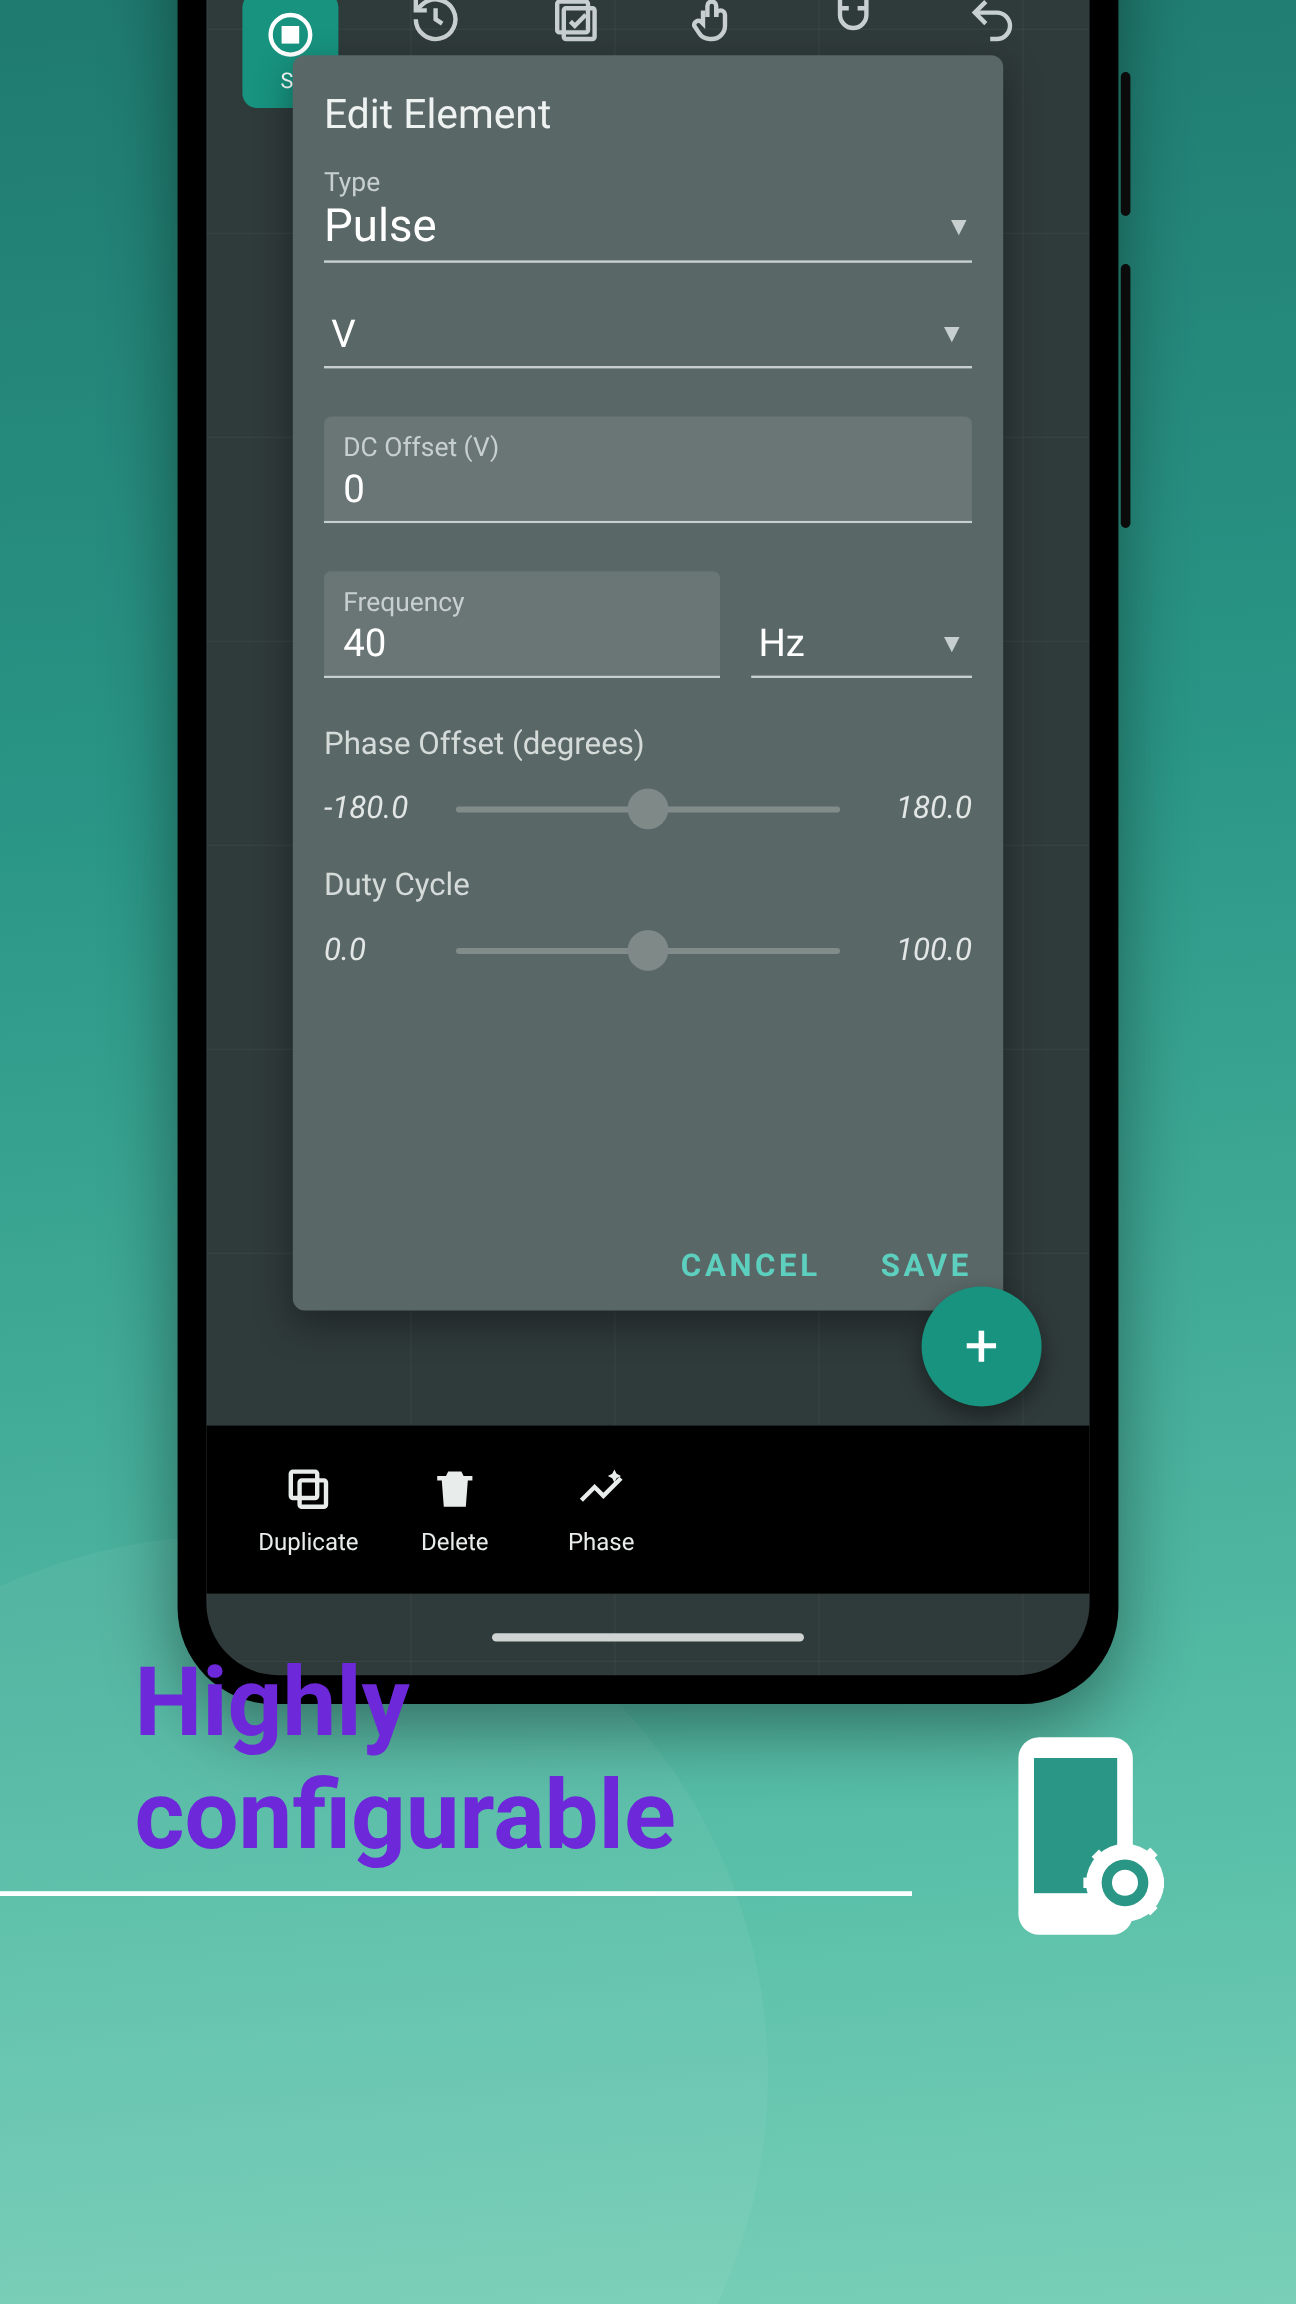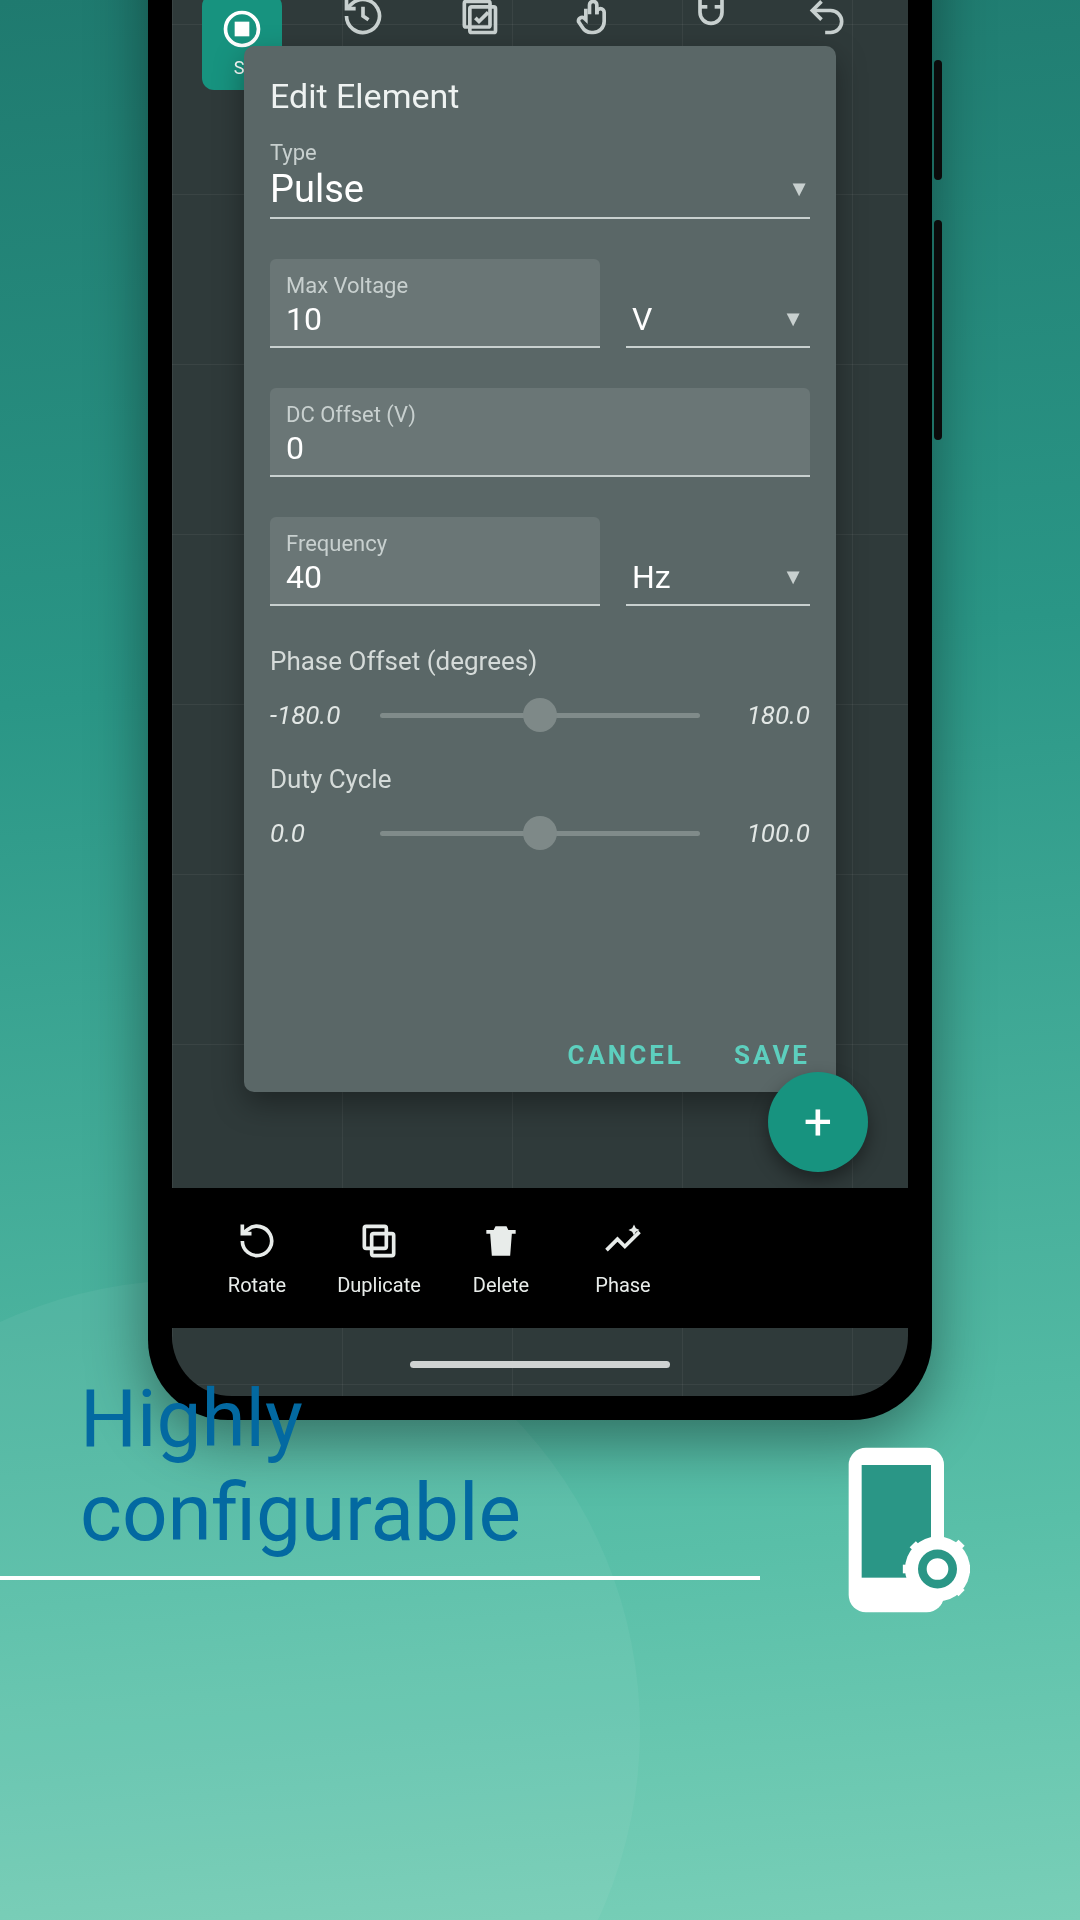--- a/index.html
+++ b/index.html
@@ -93,21 +93,21 @@
 .nav-item { width:110px; display:flex; flex-direction:column; align-items:center; color:#e8ecea; }
 .nav-item svg { width:44px; height:44px; }
 .nav-item span { font-size:20px; margin-top:10px; }
 .home-ind {
   position:absolute; bottom:28px; left:50%; transform:translateX(-50%);
   width:260px; height:7px; border-radius:4px; background:#cfd3d2;
 }
 
 .promo {
   position:absolute; left:0; bottom:360px; width:760px; text-align:left;
-  color:#0369a1; font-size:80px; font-weight:400; padding-left:80px;
+  color:#6d28d9; font-size:80px; font-weight:700; padding-left:112px;
 }
 .promo-line {
   position:absolute; left:0; bottom:340px; width:760px; height:4px; background:#fff;
 }
 .promo-icon {
   position:absolute; right:110px; bottom:300px; width:130px; height:180px;
 }
 .promo-icon svg { width:100%; height:100%; }
 </style>
 </head>
@@ -165,24 +165,20 @@
     <div class="dialog">
       <div class="dlg-title">Edit Element</div>
 
       <div class="field-lbl">Type</div>
       <div class="sel-row">
         <span class="sel-val">Pulse</span>
         <span class="chev">▼</span>
       </div>
 
       <div class="inp-group">
-        <div class="inp-box w330">
-          <div class="lbl">Max Voltage</div>
-          <div class="val">10</div>
-        </div>
         <div class="unit-sel">
           <span>V</span>
           <span class="chev">▼</span>
         </div>
       </div>
 
       <div class="inp-group">
         <div class="inp-box wfull">
           <div class="lbl">DC Offset (V)</div>
           <div class="val">0</div>
@@ -222,27 +218,20 @@
         <div class="dlg-btn">CANCEL</div>
         <div class="dlg-btn">SAVE</div>
       </div>
     </div>
 
     <div class="fab">
       <span>+</span>
     </div>
 
     <div class="bottom-nav">
-      <div class="nav-item">
-        <svg viewBox="0 0 24 24" fill="none" stroke="currentColor" stroke-width="2">
-            <path d="M4 12a8 8 0 1 0 3-6.3L4 8"></path>
-            <polyline points="4 3 4 8 9 8"></polyline>
-          </svg>
-        <span>Rotate</span>
-      </div>
       <div class="nav-item">
         <svg viewBox="0 0 24 24" fill="none" stroke="currentColor" stroke-width="2">
             <rect x="8" y="8" width="12" height="12" rx="1"></rect>
             <rect x="4" y="4" width="12" height="12" rx="1"></rect>
           </svg>
         <span>Duplicate</span>
       </div>
       <div class="nav-item">
         <svg viewBox="0 0 24 24" fill="currentColor">
             <path d="M6 7h12l-1 13H7L6 7zm3-3h6l1 2H8l1-2zM4 6h16v2H4z"></path>

